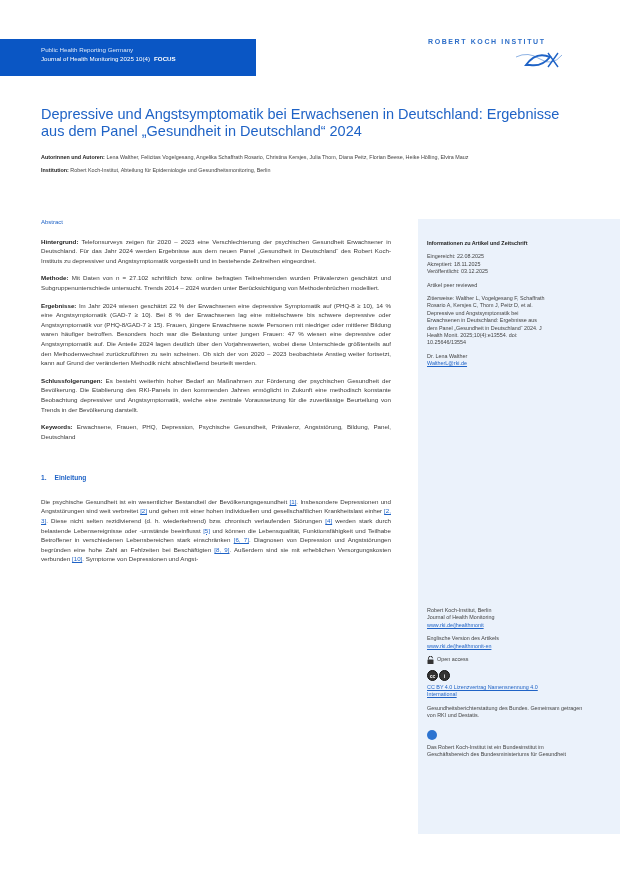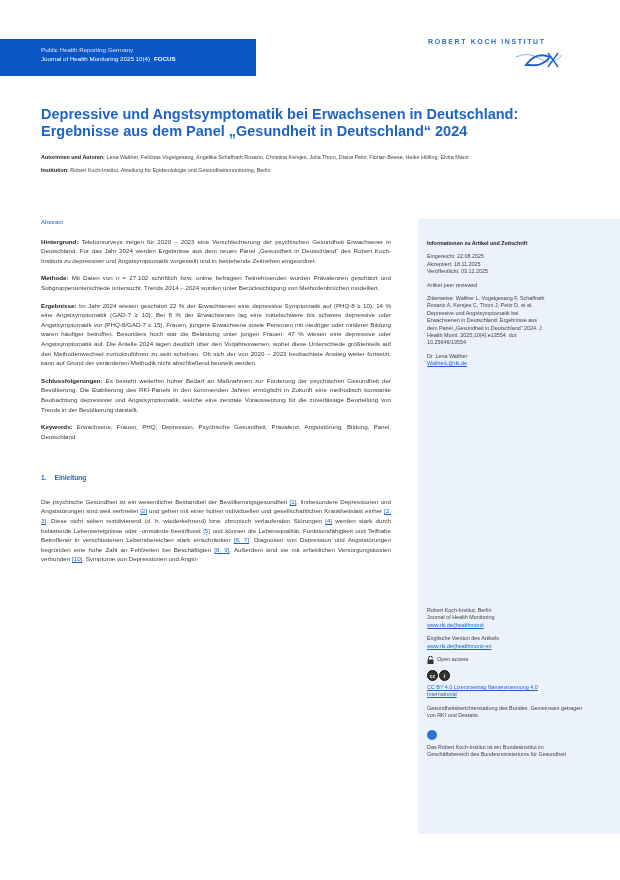--- a/index.html
+++ b/index.html
@@ -16,21 +16,21 @@
 
   .logo { position: absolute; left: 428px; top: 38px; width: 150px; height: 50px; }
   .logo-text {
     position: absolute; left: 0; top: 0; font-size: 7px; letter-spacing: 1.6px;
     color: #2d6ec8; font-weight: bold; white-space: nowrap;
   }
   .logo svg { position: absolute; left: 84px; top: 9px; }
 
   .title {
     position: absolute; left: 41px; top: 106px; width: 520px;
-    color: #1f63c6; font-weight: bold; font-size: 14.5px; line-height: 17px;
+    color: #1f63c6; font-weight: normal; font-size: 14.5px; line-height: 17px;
   }
   .meta { position: absolute; left: 41px; top: 153px; width: 520px; font-size: 5.4px; line-height: 8.5px; color: #444; }
   .meta b { color: #222; }
   .meta .inst { margin-top: 4px; }
 
   .main { position: absolute; left: 41px; top: 218px; width: 350px; font-size: 6.2px; line-height: 9.6px; color: #3a3a3a; text-align: justify; }
   .section-label { color: #1f63c6; font-size: 6px; margin-bottom: 9px; }
   .para { margin-bottom: 8px; }
   .para b { color: #222; }
   .heading { color: #1f63c6; font-weight: bold; font-size: 6.6px; margin: 32px 0 14px 0; }

